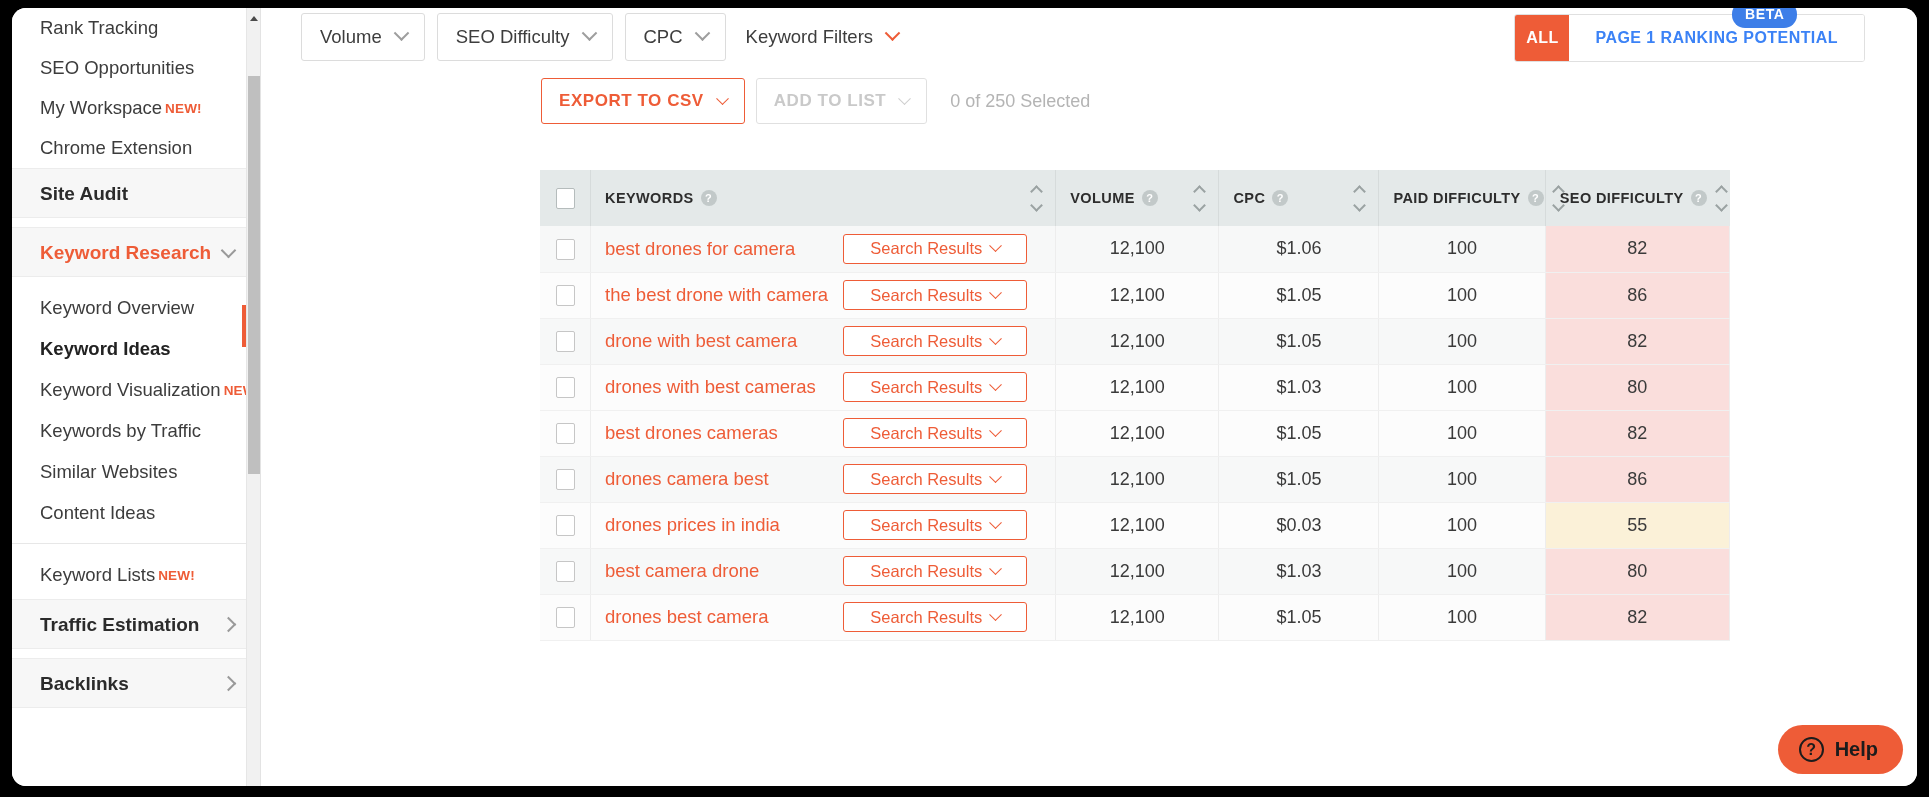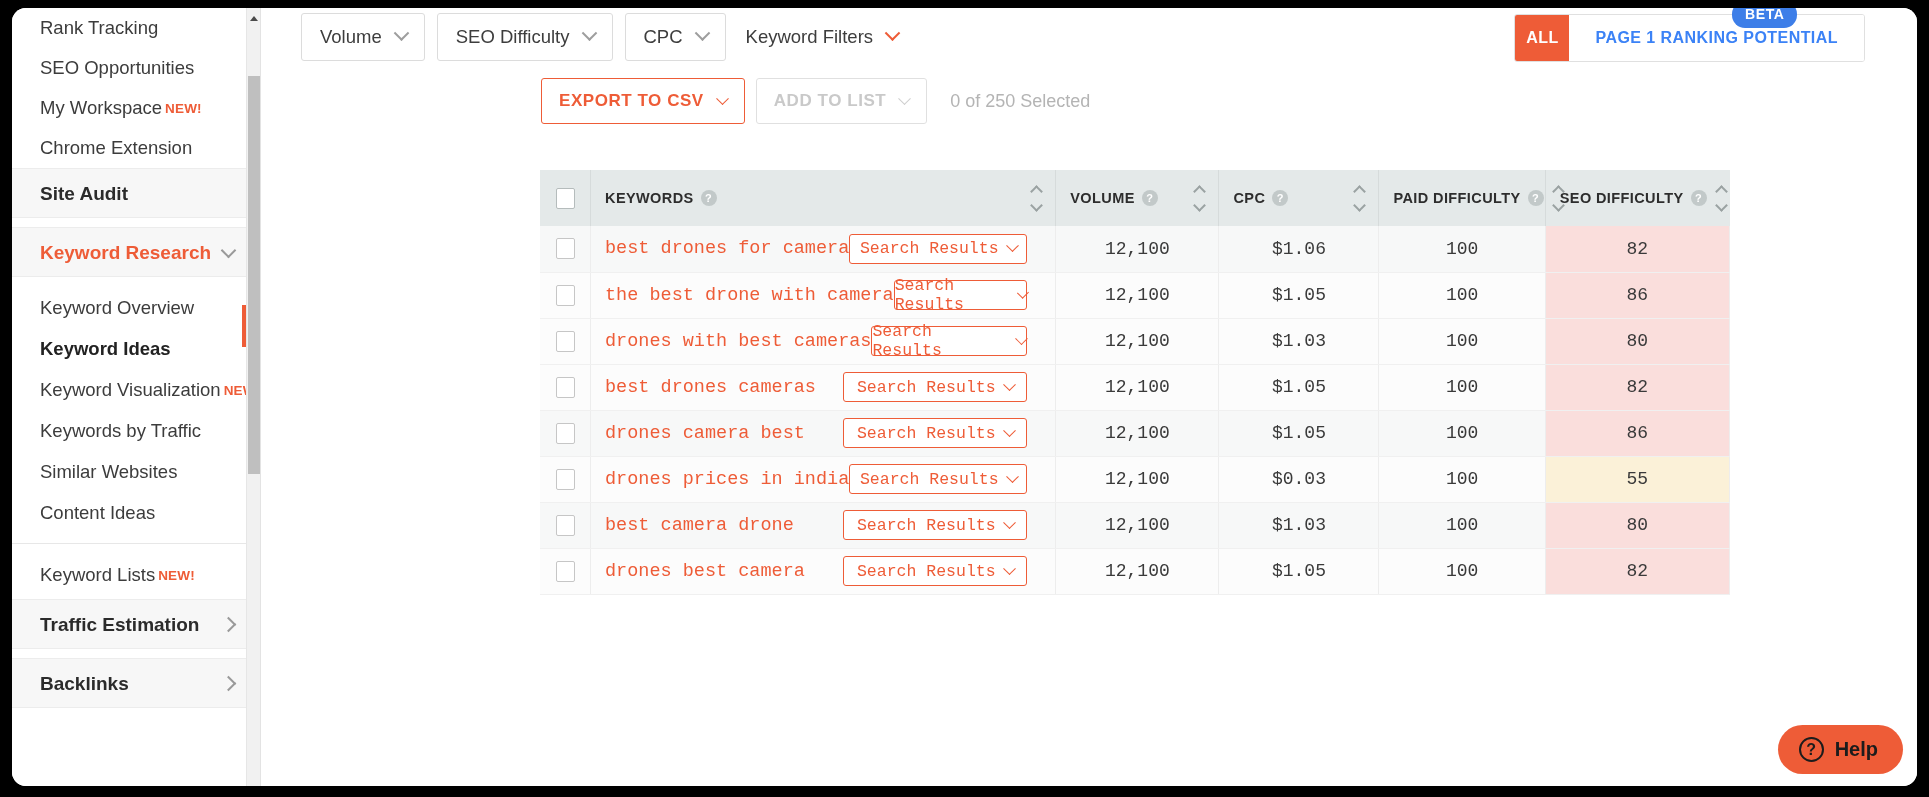--- a/index.html
+++ b/index.html
@@ -275,21 +275,20 @@
   .sorter i.down { transform: rotate(-135deg); }
 
   #kw-table td {
     height: 46px;
     border-right: 1px solid #ededed;
     border-bottom: 1px solid #f0f0f0;
     font-size: 18px;
     color: #3a3a3a;
     padding: 0 14px;
     vertical-align: middle;
-    font-family: Liberation Mono, monospace;
   }
   #kw-table tr.even td { background: #f7f8f8; }
   #kw-table tr.odd  td { background: #fcfcfc; }
   td.c-check { padding: 0; text-align: center; }
   td.c-kw {
     padding: 0 0 0 14px;
   }
   .kw-cell { display: flex; align-items: center; justify-content: space-between; padding-right: 14px; }
   .kw-link {
     color: #ee5c37;
@@ -541,20 +540,36 @@
                       <span>Search Results</span>
                       <span class="cv sm orange"></span>
                     </div>
                   </div>
                 </td>
                 <td class="num">12,100</td>
                 <td class="num">$1.05</td>
                 <td class="num">100</td>
                 <td class="c-sd sd-red">86</td>
               </tr>
+              <tr class="even">
+                <td class="c-check"><span class="cbox"></span></td>
+                <td class="c-kw">
+                  <div class="kw-cell">
+                    <a class="kw-link">drone with best camera</a>
+                    <div class="sr-btn">
+                      <span>Search Results</span>
+                      <span class="cv sm orange"></span>
+                    </div>
+                  </div>
+                </td>
+                <td class="num">12,100</td>
+                <td class="num">$1.05</td>
+                <td class="num">100</td>
+                <td class="c-sd sd-red">82</td>
+              </tr>
               <tr class="odd">
                 <td class="c-check"><span class="cbox"></span></td>
                 <td class="c-kw">
                   <div class="kw-cell">
                     <a class="kw-link">drones with best cameras</a>
                     <div class="sr-btn">
                       <span>Search Results</span>
                       <span class="cv sm orange"></span>
                     </div>
                   </div>

